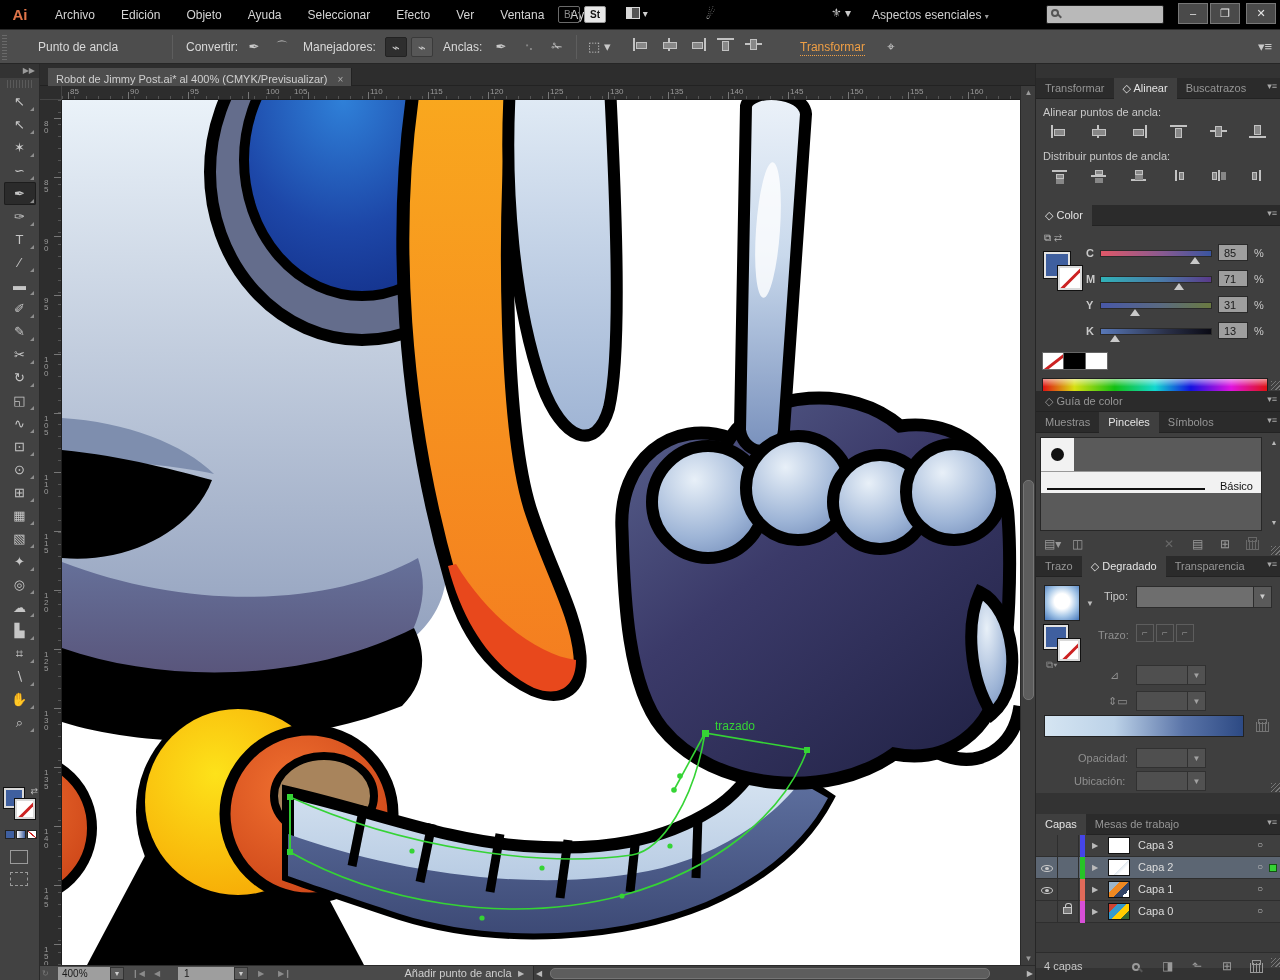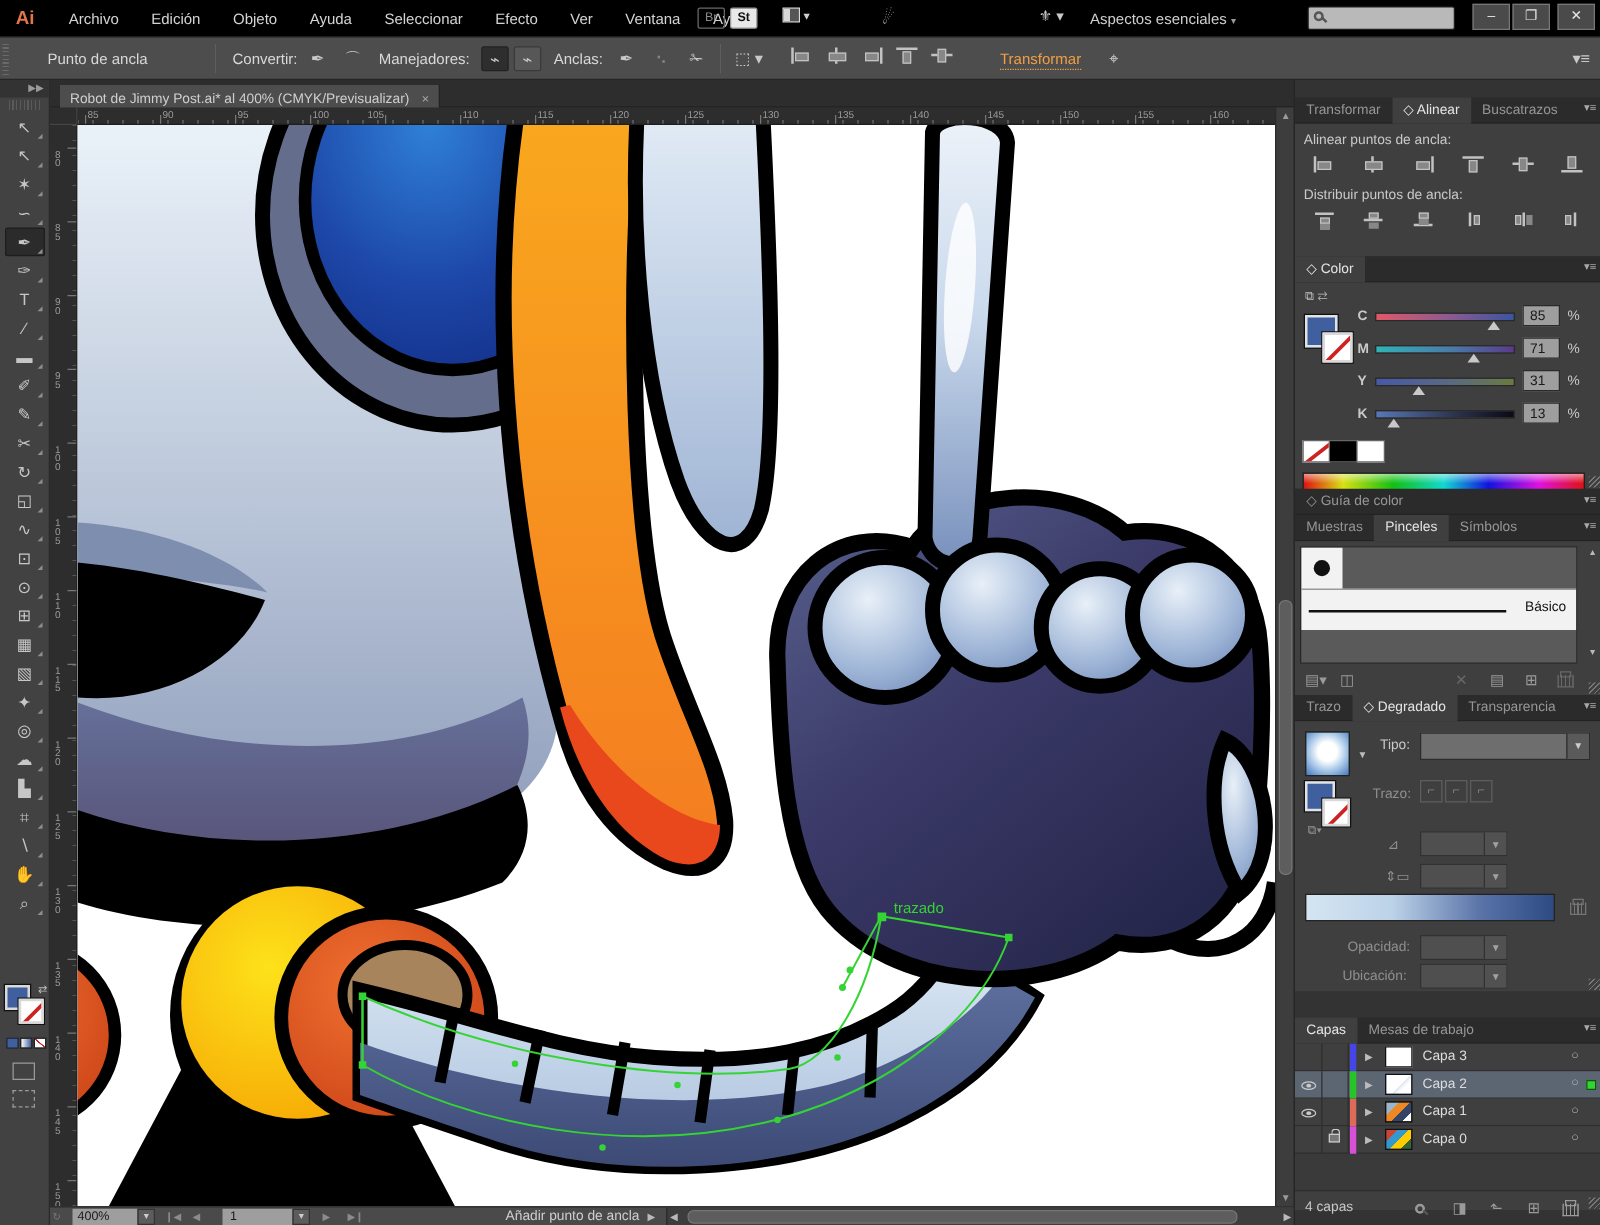--- a/index.html
+++ b/index.html
@@ -114,21 +114,21 @@
   .noneSw::after{content:"";position:absolute;left:-4px;top:7px;width:34px;height:3px;background:#cc2222;transform:rotate(-38deg);}
   
   .cp-fill{position:absolute;left:8px;top:26px;width:26px;height:26px;background:#3f5f9f;border:2px solid #e2e2e2;box-shadow:0 0 0 1px #111;}
   .cp-stroke{position:absolute;left:22px;top:40px;width:24px;height:24px;background:#fff;border:2px solid #d9d9d9;box-shadow:0 0 0 1px #111;overflow:hidden;}
   .cp-stroke::after{content:"";position:absolute;left:-4px;top:8px;width:34px;height:3px;background:#cc2222;transform:rotate(-45deg);}
   
   #brush-list{position:absolute;left:4px;top:4px;width:222px;height:94px;background:#5a5a5a;border:1px solid #272727;overflow:hidden;}
   .brush-row1{height:33px;background:#5a5a5a;}
   .brush-dot-cell{width:33px;height:33px;background:#f2f2f2;display:flex;align-items:center;justify-content:center;}
   .brush-dot{width:13px;height:13px;border-radius:50%;background:#111;}
-  .brush-row2{position:relative;height:33px;background:#f2f2f2;border-top:1px solid #999;}
+  .brush-row2{position:relative;height:22px;background:#f2f2f2;border-top:1px solid #999;}
   .brush-line{position:absolute;left:6px;top:16px;right:56px;height:2px;background:#111;}
   .brush-name{position:absolute;right:8px;top:8px;color:#111;font-size:11px;}
   .bscroll{position:absolute;right:1px;width:12px;color:#b9b9b9;font-size:7px;text-align:center;}
   .panel-foot{position:absolute;left:0;bottom:0;width:245px;height:22px;color:#999;}
   .foot-ic{position:absolute;top:3px;font-size:12px;color:#9a9a9a;}
   .trash{position:relative;width:11px;height:12px;display:inline-block;}
   .trash::before{content:"";position:absolute;left:0;top:3px;width:11px;height:9px;border:1px solid #9a9a9a;border-top:none;background:repeating-linear-gradient(90deg,transparent 0 2px,#9a9a9a 2px 3px);}
   .trash::after{content:"";position:absolute;left:2px;top:0;width:7px;height:3px;border:1px solid #9a9a9a;}
   .grip-br{position:absolute;right:1px;bottom:1px;width:9px;height:9px;background:repeating-linear-gradient(135deg,#777 0 1px,transparent 1px 3px);}
   
@@ -263,21 +263,21 @@
   </div>
 </div>
 <div id="corner"></div>
 <div id="hruler">
     <span style="left: 8px;">85</span>
     <i style="left: 6px;"></i>
     <span style="left: 68px;">90</span>
     <i style="left: 66px;"></i>
     <span style="left: 128px;">95</span>
     <i style="left: 126px;"></i>
-    <span style="left: 188px;">100</span>
+    <span style="left: 204px;">100</span>
     <i style="left: 186px;"></i>
     <span style="left: 232px;">105</span>
     <i style="left: 246px;"></i>
     <span style="left: 308px;">110</span>
     <i style="left: 306px;"></i>
     <span style="left: 368px;">115</span>
     <i style="left: 366px;"></i>
     <span style="left: 428px;">120</span>
     <i style="left: 426px;"></i>
     <span style="left: 488px;">125</span>

